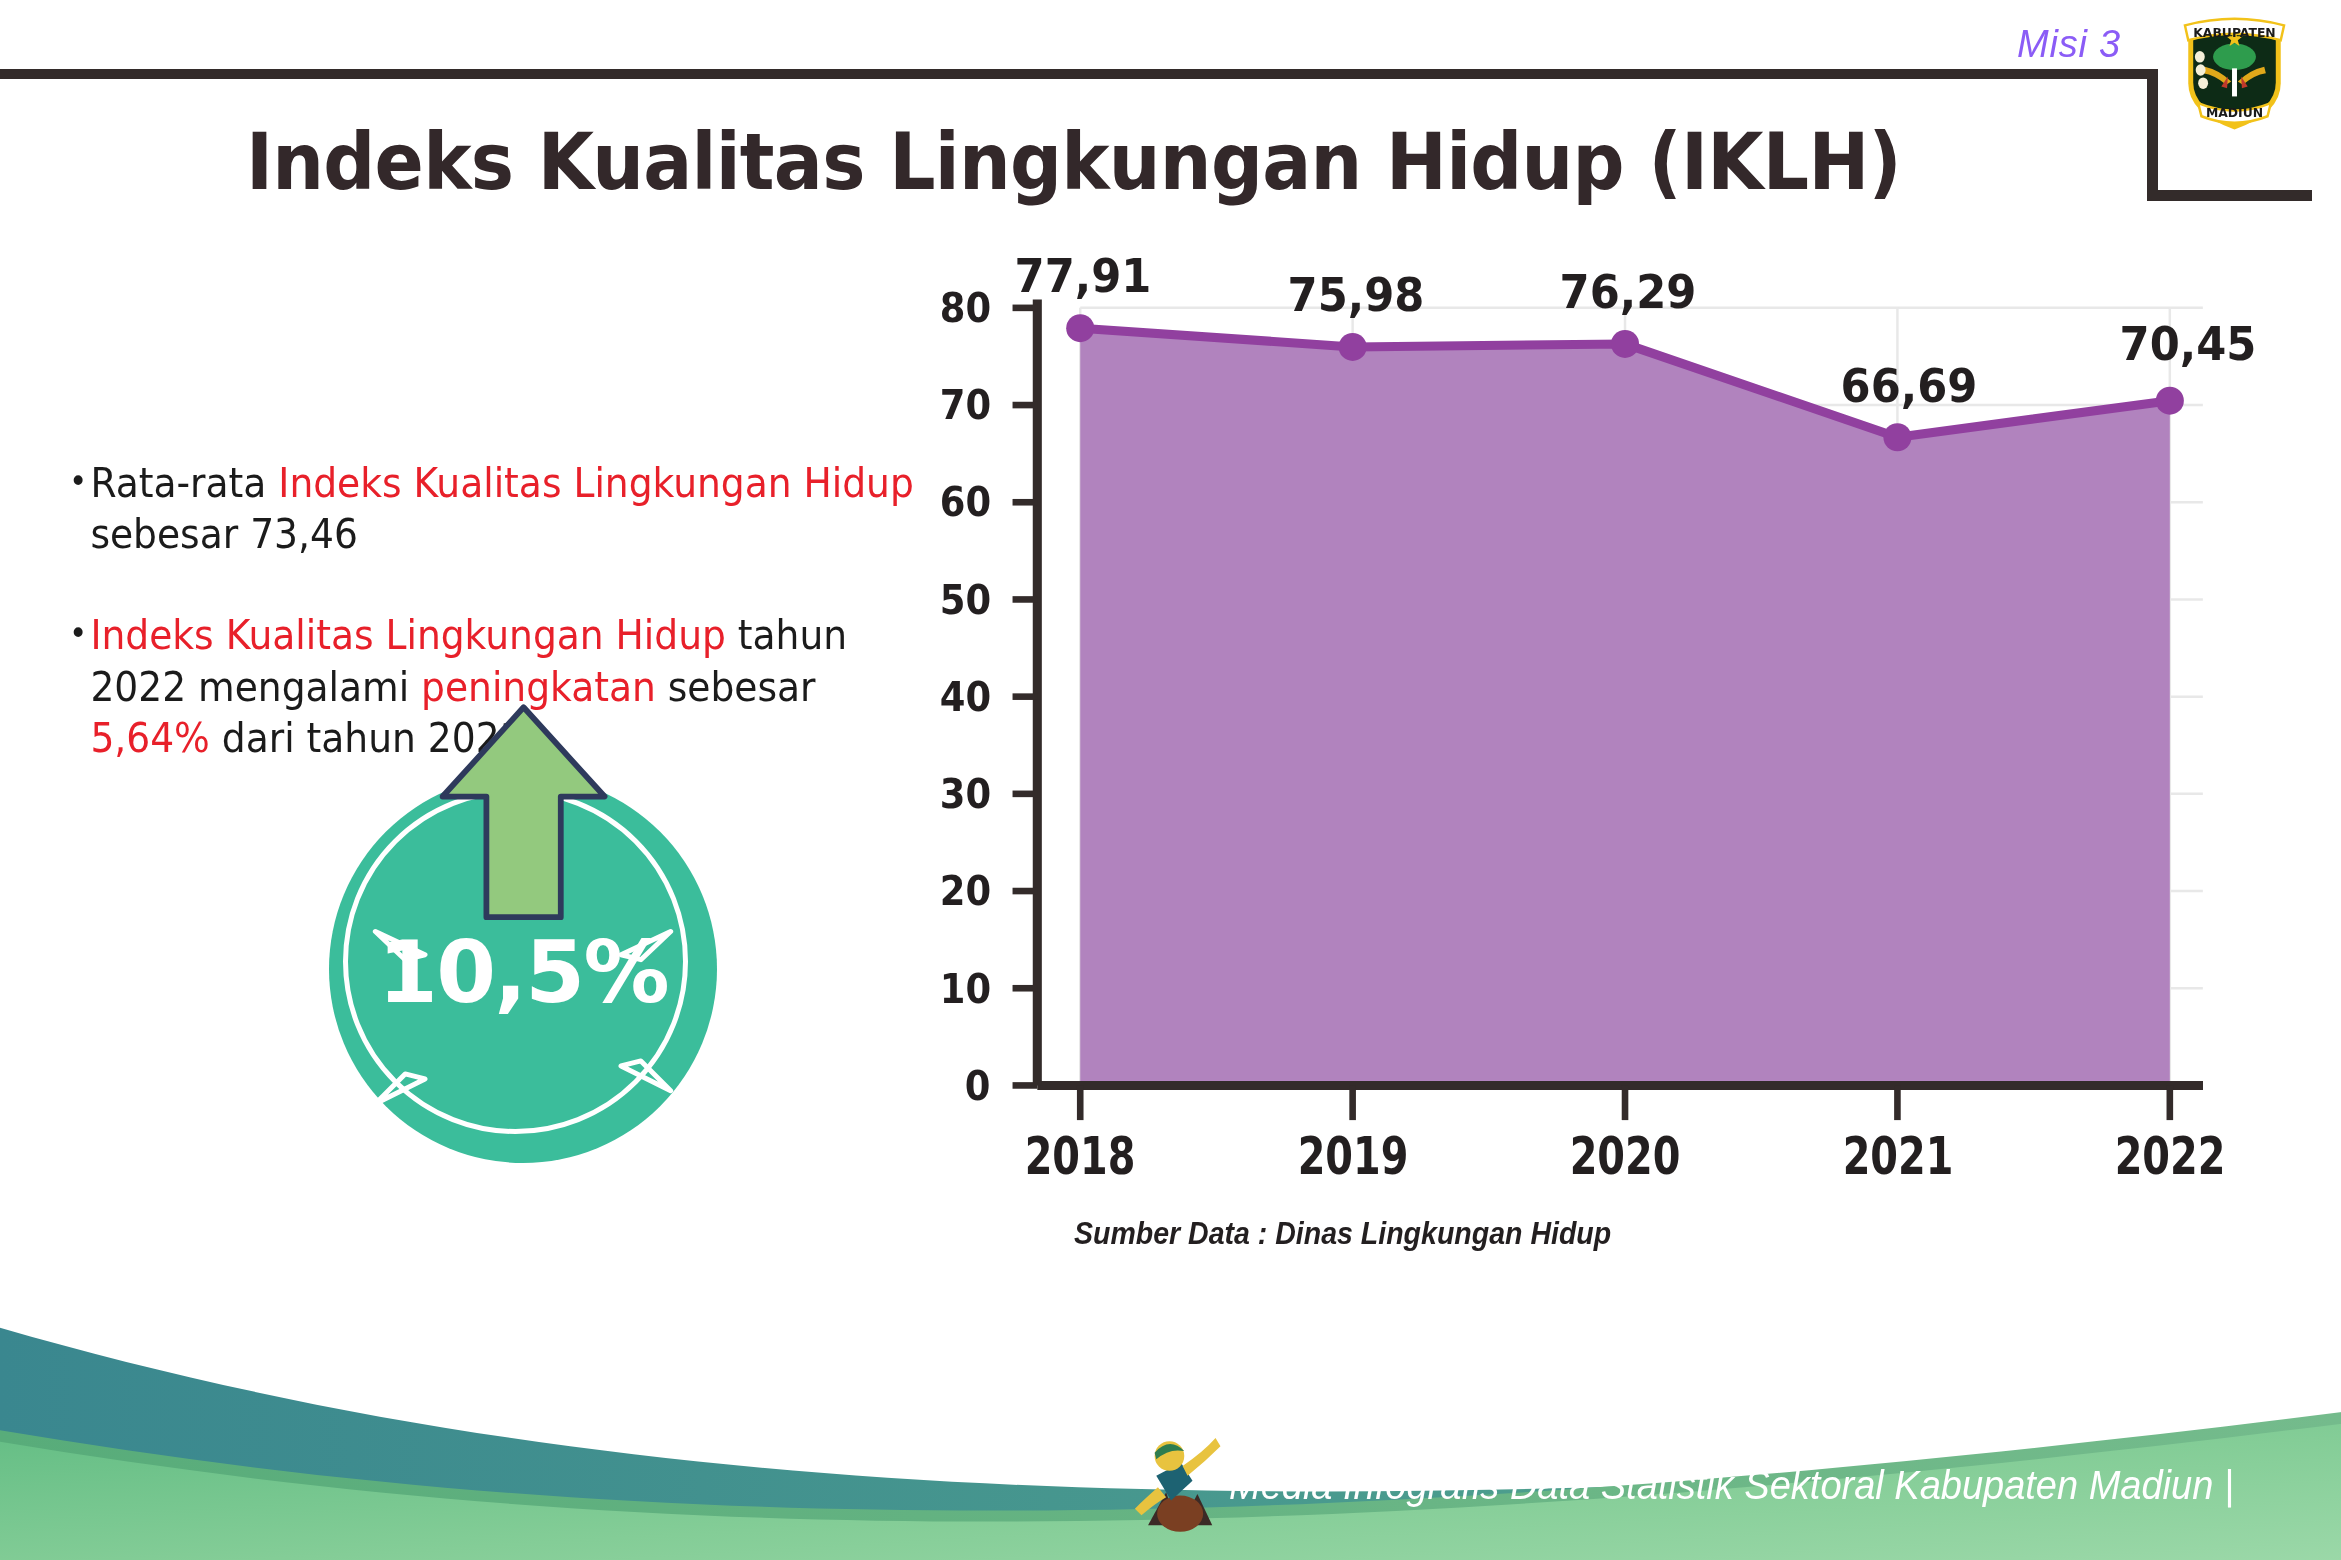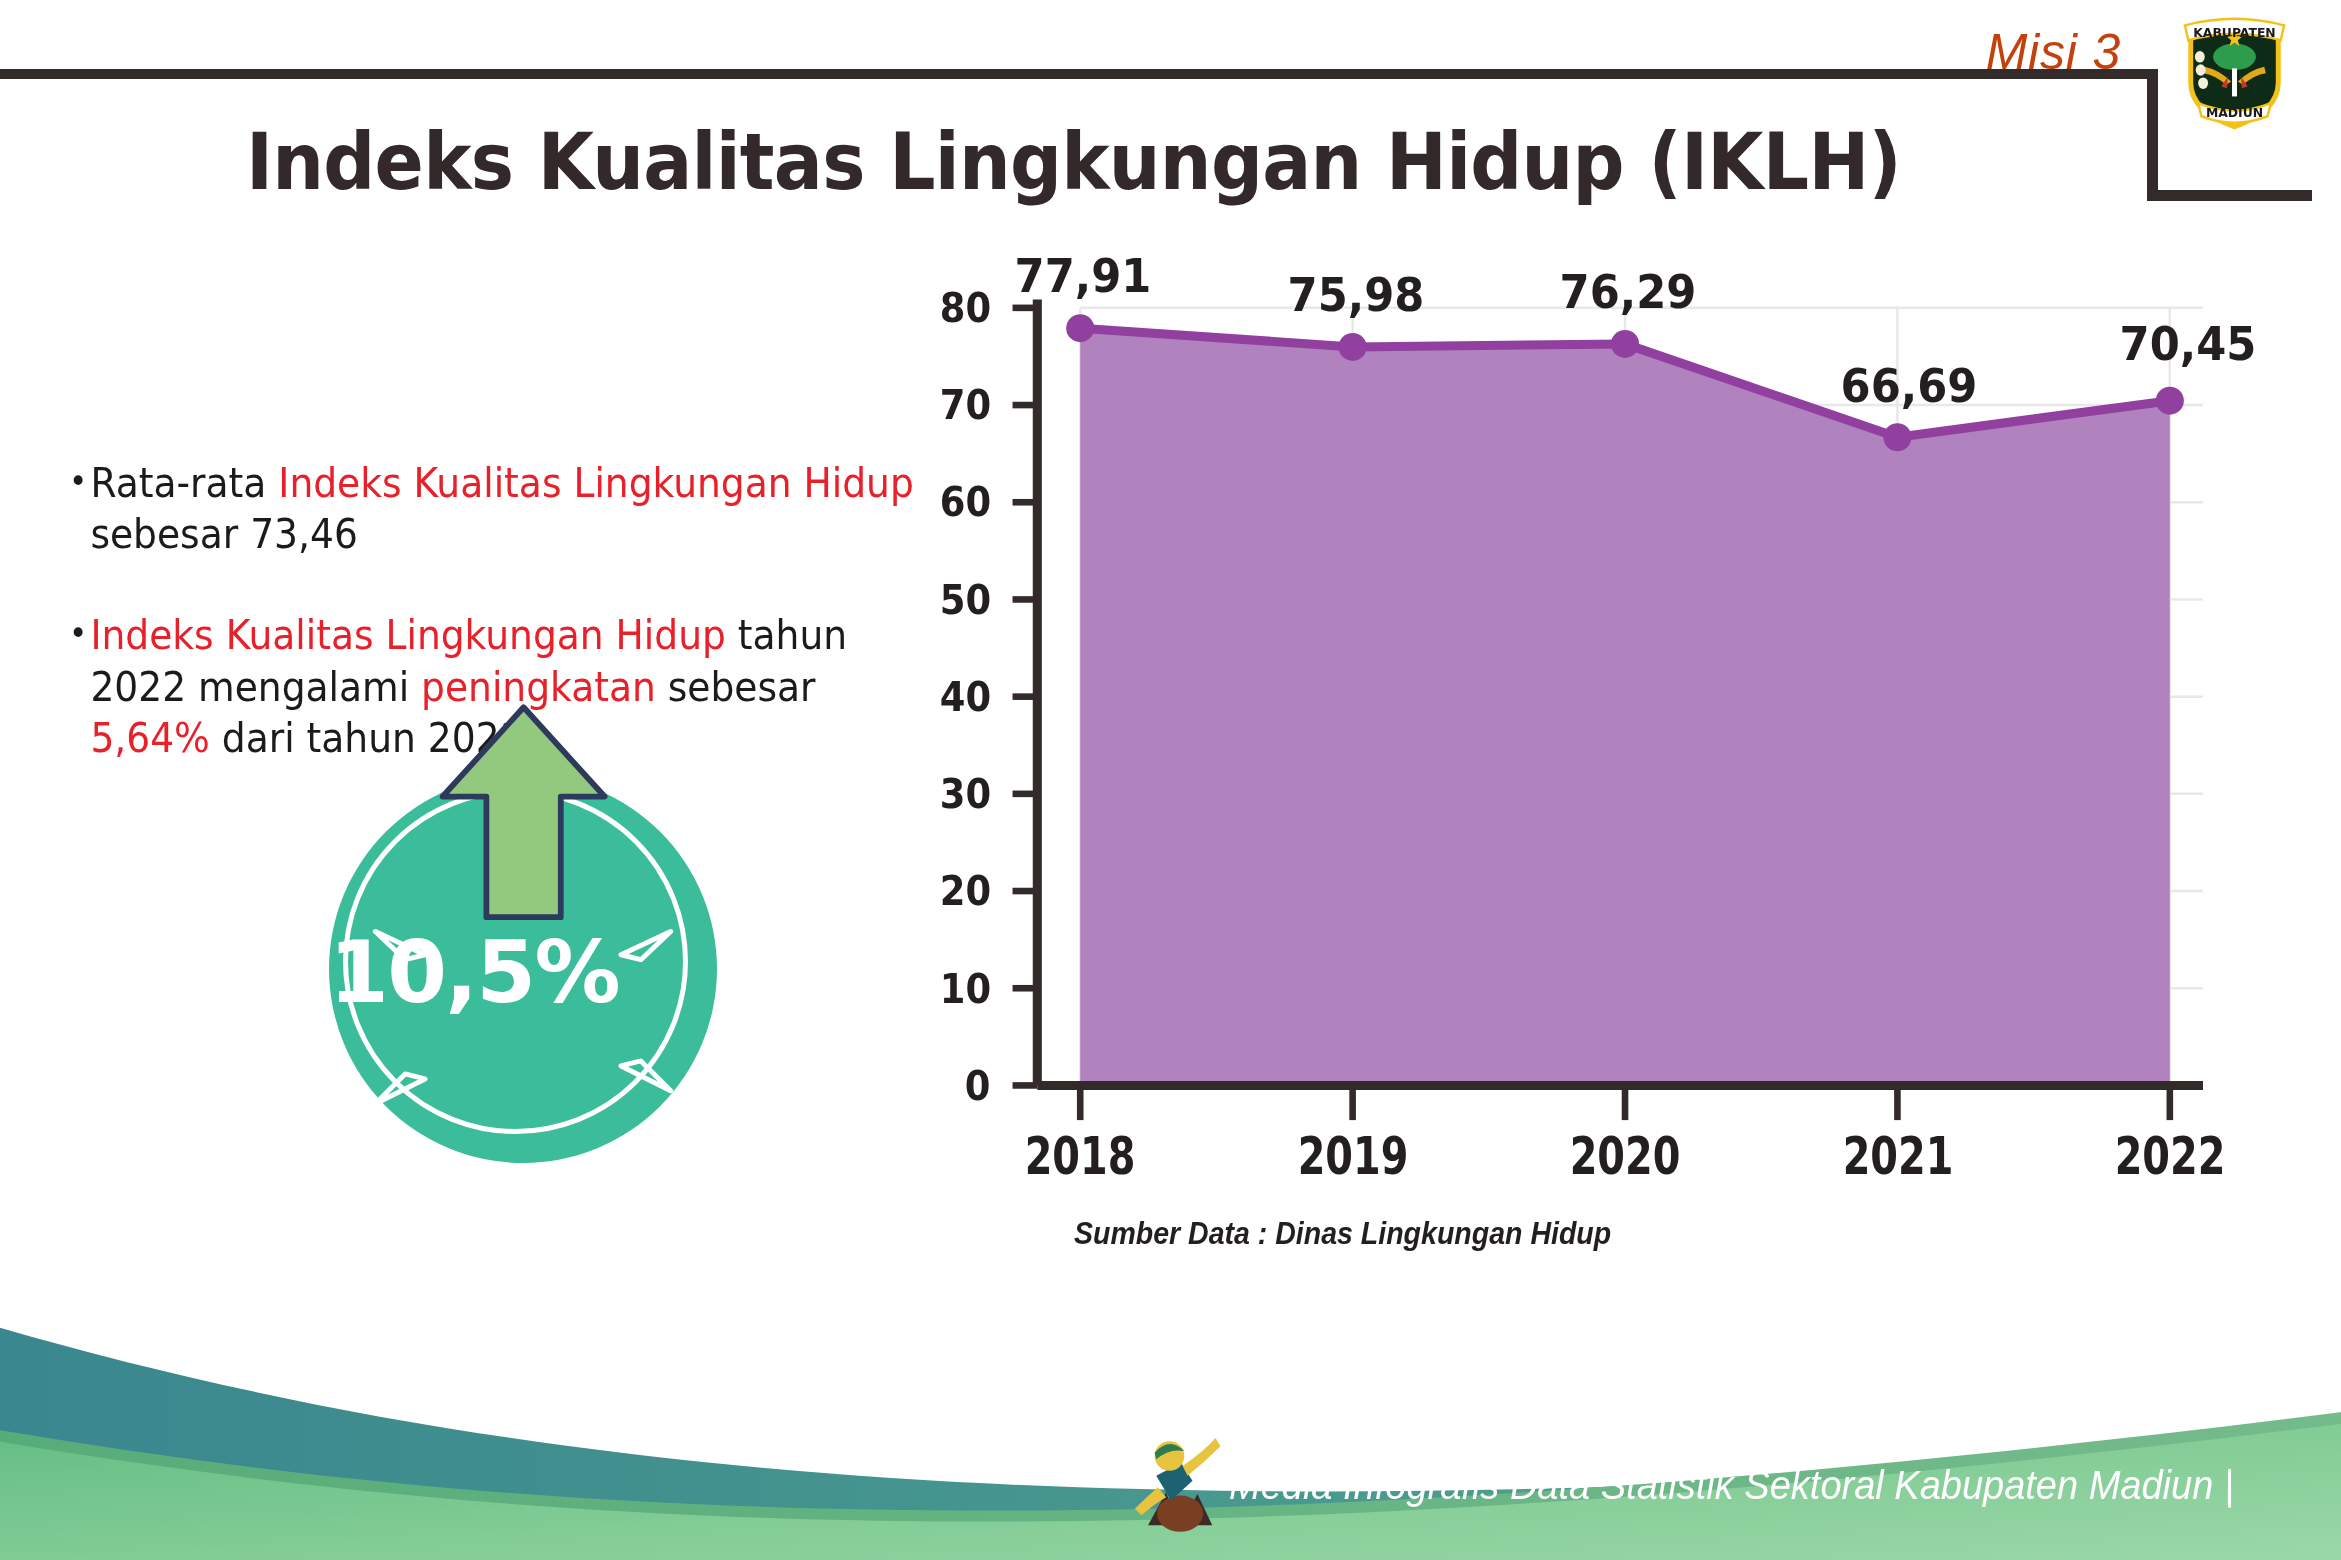--- a/index.html
+++ b/index.html
@@ -14,21 +14,21 @@
 
   
   #header-rule {
     position: absolute; left: 0; top: 69px;
     width: 2157px; height: 10px;
     background: #332b2a;
   }
   #misi-label {
     position: absolute; right: 221px; top: 23px;
     font-family: "Liberation Sans", sans-serif;
-    font-style: italic; font-size: 50px; color: #c2410c;
+    font-style: italic; font-size: 38px; color: #8b5cf6;
     letter-spacing: 0.8px;
   }
   #logo-bracket {
     position: absolute; left: 2147px; top: 69px;
     width: 165px; height: 132px;
   }
   #logo-bracket .v-bar {
     position: absolute; left: 0; top: 0;
     width: 10.7px; height: 132px; background: #332b2a;
   }
@@ -86,21 +86,21 @@
     width: 388px; height: 388px; border-radius: 50%;
     background: #3bbd9b; z-index: 1;
   }
   #badge .ring {
     position: absolute; left: 14px; top: 14px;
     width: 345px; height: 345px; border-radius: 50%;
     border: 5px solid #ffffff; box-sizing: border-box; z-index: 2;
   }
   #badge .pct {
     position: absolute; left: 0; top: 147px; width: 388px;
-    text-align: left; z-index: 4;
+    text-align: center; z-index: 4;
     font-family: "DejaVu Sans", sans-serif;
     font-weight: bold; font-size: 86px; color: #ffffff;
     letter-spacing: -1.7px;
   }
   #badge .tri { position: absolute; z-index: 4; }
 
   
   #chart {
     position: absolute; left: 948px; top: 293px;
     width: 1255px; height: 908px;

